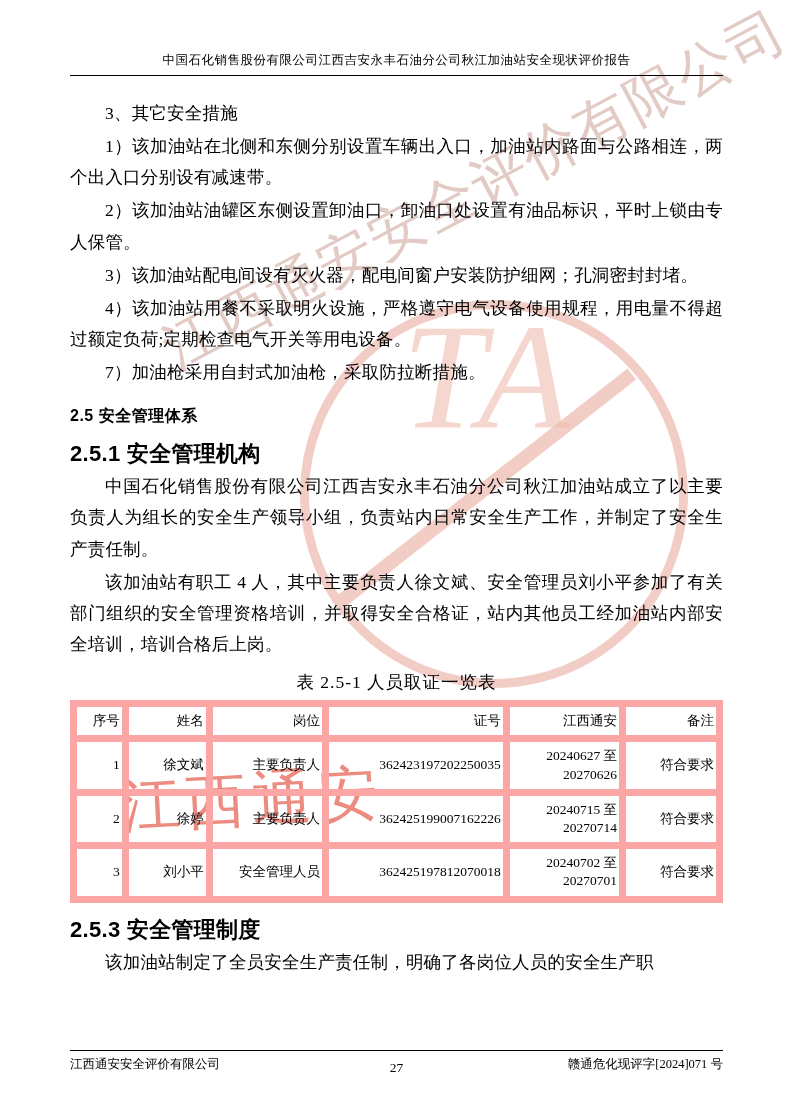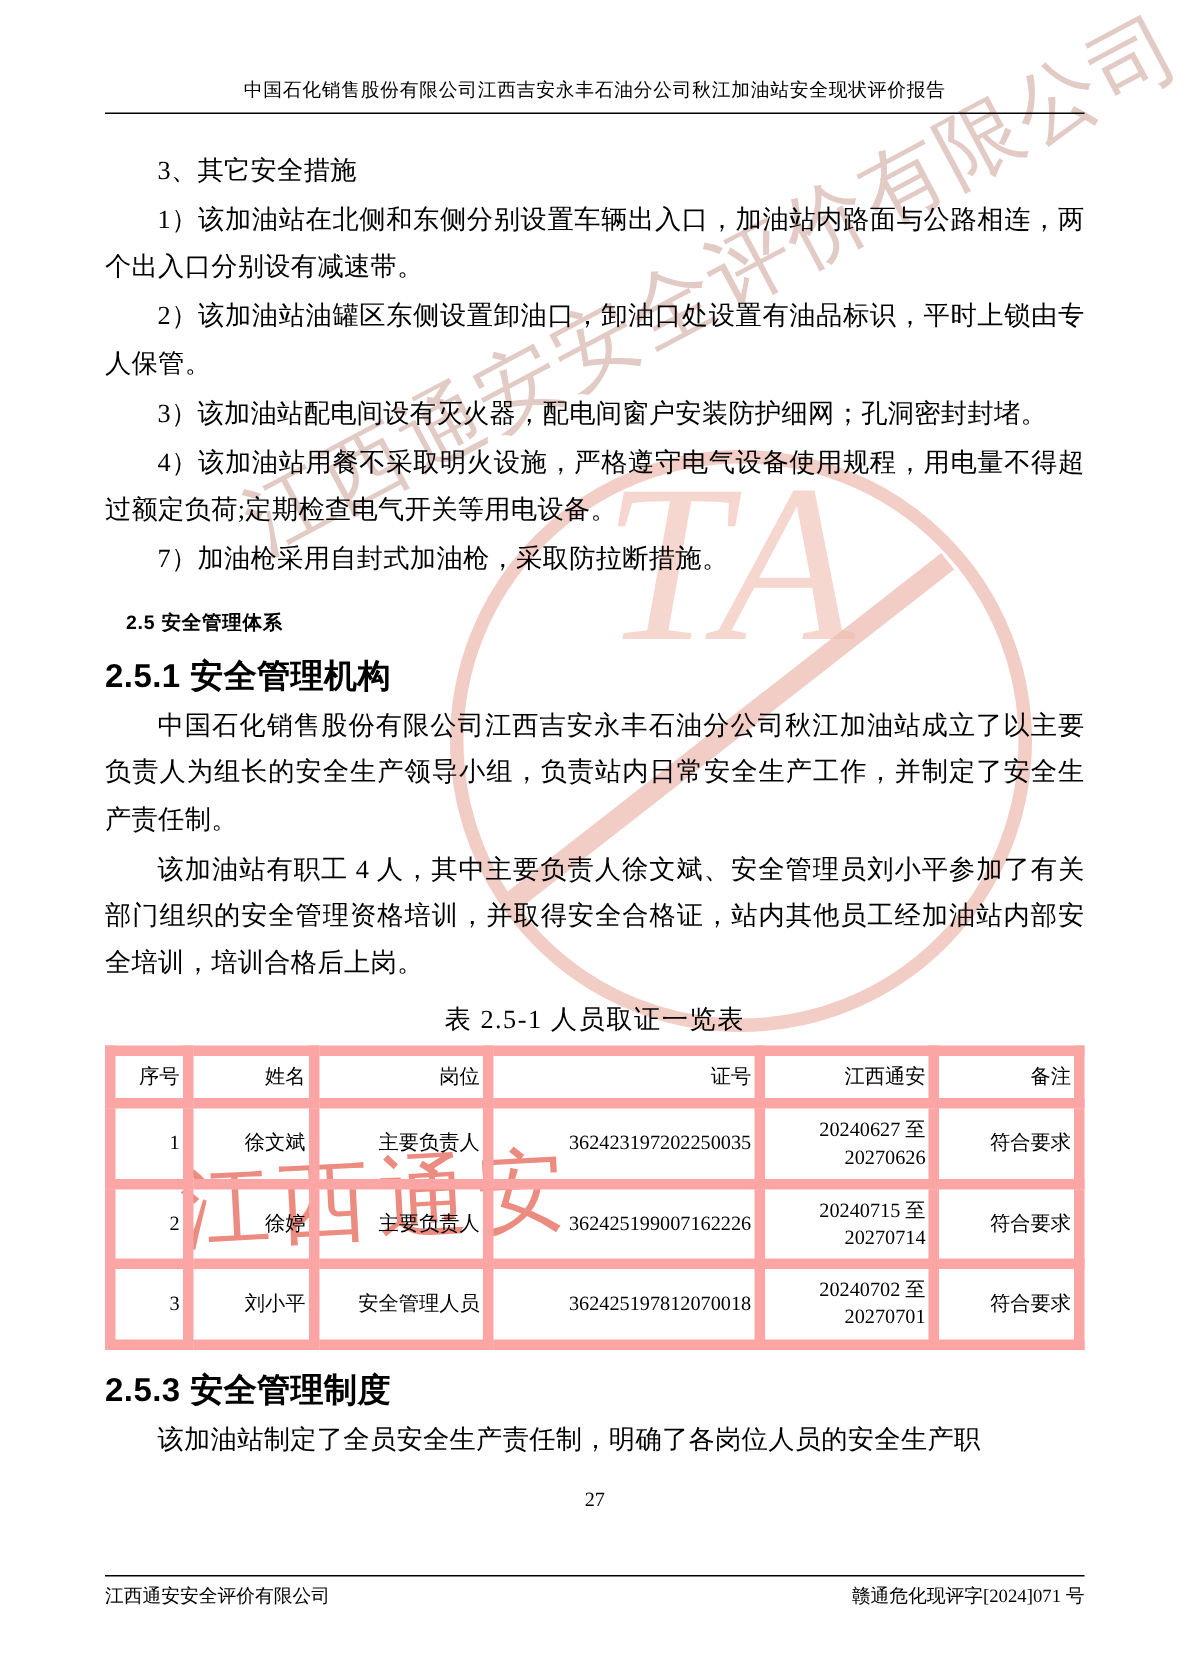--- a/index.html
+++ b/index.html
@@ -113,23 +113,23 @@
     margin: 0 0 2px 0;
     font-size: 17.5px;
     line-height: 1.78;
     text-align: justify;
     text-justify: inter-ideograph;
     letter-spacing: .2px;
   }
   p.indent2 { text-indent: 2em; }
 
   h2.h-sec {
-    font-size: 13px;
+    font-size: 16px;
     font-weight: bold;
-    margin: 18px 0 8px 14px;
+    margin: 18px 0 8px 0;
     font-family: "Liberation Sans", sans-serif;
     letter-spacing: .5px;
   }
   h3.h-sub {
     font-size: 22px;
     font-weight: bold;
     margin: 12px 0 2px 0;
     font-family: "Liberation Sans", sans-serif;
     letter-spacing: .3px;
   }
@@ -161,21 +161,21 @@
   .col2 { width: 13%; }
   .col3 { width: 18%; }
   .col4 { width: 28%; }
   .col5 { width: 18%; }
   .col6 { width: 15%; }
 
   
   .page-number {
     position: absolute;
     left: 0;
-    top: 992px;
+    top: 1060px;
     width: 793px;
     text-align: center;
     font-size: 13.5px;
     z-index: 2;
   }
   .footer-rule {
     position: absolute;
     left: 70px;
     top: 1050px;
     width: 653px;

